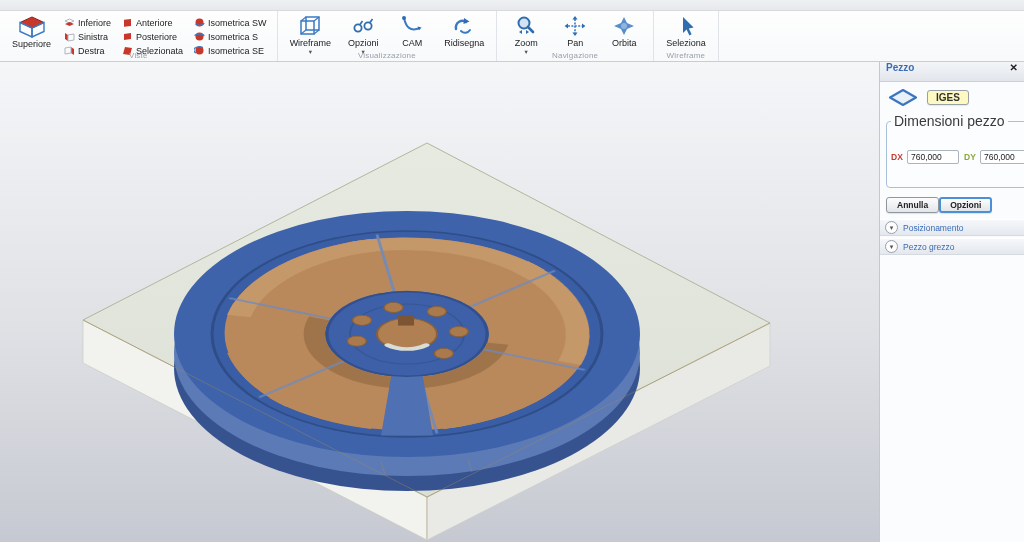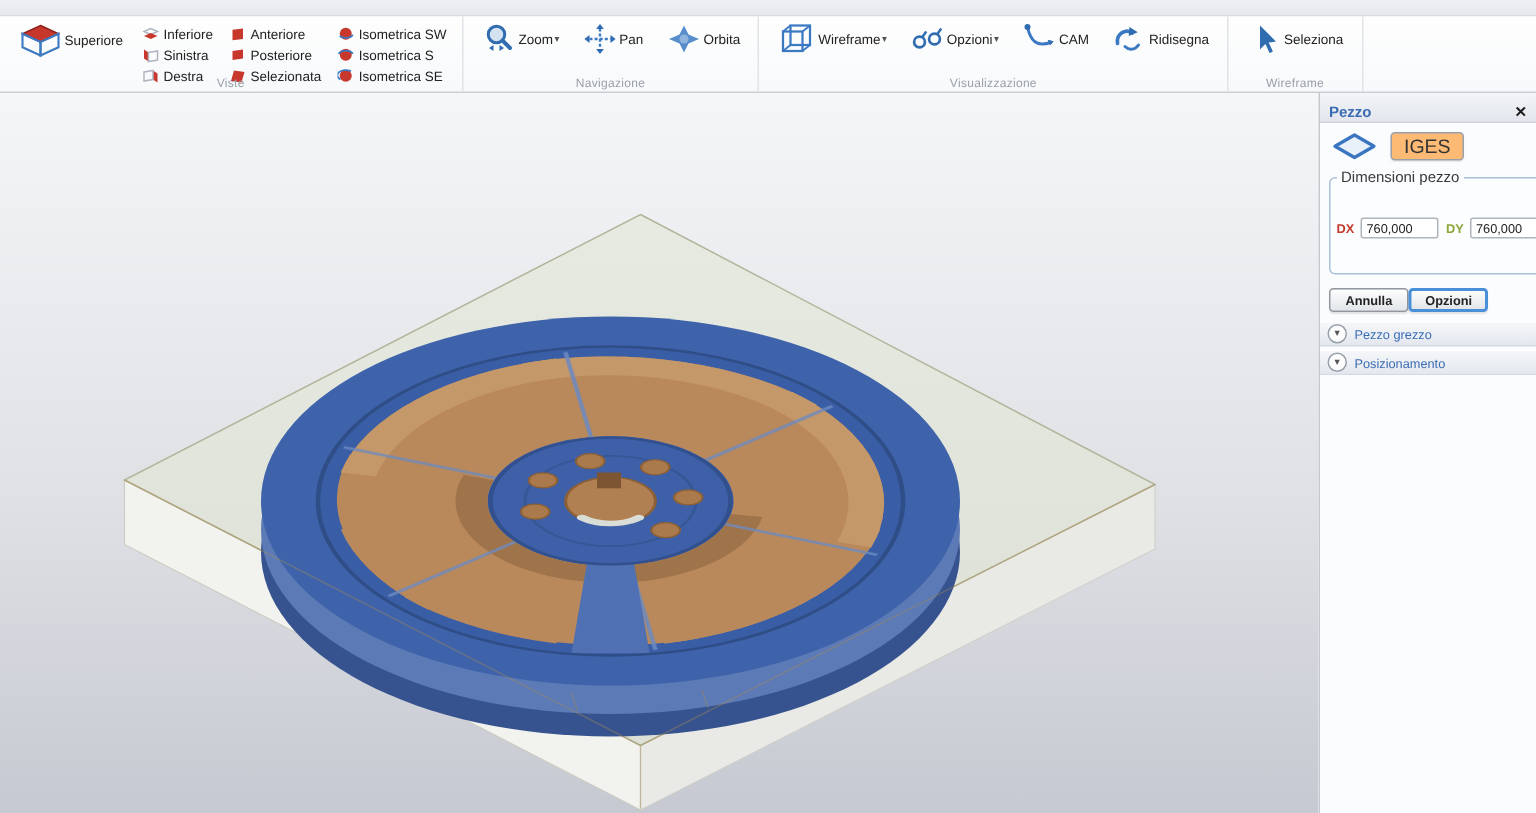--- a/index.html
+++ b/index.html
@@ -7,42 +7,42 @@
        font-family:"Liberation Sans",sans-serif;background:#fff;-webkit-font-smoothing:antialiased}
 
   
   .titlebar{height:10px;background:linear-gradient(#eff0f3,#e6e8eb);border-bottom:1px solid #d8dadd}
   .ribbon{height:50px;background:linear-gradient(#fefefe,#f7f9fb);border-bottom:1px solid #c9ced5;
           display:flex;align-items:stretch}
   .rgroup{position:relative;border-right:1px solid #e0e3e8;padding:2px 8px 11px 8px;display:flex;gap:7px;align-items:flex-start}
   .rgroup-label{position:absolute;bottom:1px;left:0;right:0;text-align:center;font-size:8px;color:#999fa8;letter-spacing:.2px}
   .vcol{display:flex;flex-direction:column;gap:1px;padding-top:3px}
   .smallbtn{display:flex;align-items:center;gap:3px;font-size:9px;color:#222;height:13px;padding:0 2px;border-radius:2px;cursor:default;white-space:nowrap}
-  .bigbtn{display:flex;flex-direction:row;align-items:center;gap:1px;font-size:9px;color:#222;
+  .bigbtn{display:flex;flex-direction:column;align-items:center;gap:1px;font-size:9px;color:#222;
           padding:2px 4px 0;border-radius:3px;cursor:default;min-width:34px}
   .dd{font-size:6.5px;line-height:5px;color:#555}
   .ic{display:block}
 
   
   .viewport{position:absolute;left:0;top:62px;width:879px;height:480px}
   .viewport svg{display:block}
 
   
   .panel{position:absolute;left:879px;top:62px;width:145px;height:480px;background:#fbfcfe;
          border-left:1px solid #c4c8ce;box-sizing:border-box}
   .p-header{height:19px;background:linear-gradient(#f3f5f8,#e2e6ec);border-bottom:1px solid #ccd1d8;
-            display:flex;align-items:flex-end;padding:0 6px}
+            display:flex;align-items:flex-start;padding:0 6px}
   .p-title{font-size:10px;font-weight:bold;color:#3a6cb4;flex:1}
   .p-close{font-size:10px;font-weight:bold;color:#1b1b1b}
   .p-iconrow{display:flex;align-items:center;gap:9px;padding:6px 8px 3px}
-  .chip{border:1px solid #9aa0a8;border-radius:3px;background:#fdba74;font-size:13px;font-weight:normal;
+  .chip{border:1px solid #9aa0a8;border-radius:3px;background:#fef9c3;font-size:10px;font-weight:bold;
         color:#333;padding:1px 8px;box-shadow:0 1px 1px rgba(0,0,0,.08)}
   fieldset.dims{margin:3px 6px 4px;border:1px solid #a9c0dc;border-radius:4px;padding:1px 4px 5px;
                 display:flex;gap:5px;background:#fcfdff}
-  fieldset.dims legend{font-size:10px;color:#3a3a3a;padding:0 3px}
+  fieldset.dims legend{font-size:14px;color:#3a3a3a;padding:0 3px}
   .dimfields{display:flex;flex-direction:row;gap:5px;padding-top:2px}
   .dimrow{display:flex;align-items:center;gap:3px}
   .dimlabel{font-size:8.5px;font-weight:bold;width:13px}
   .dimlabel.dx{color:#c43b2e}.dimlabel.dy{color:#8aa83a}.dimlabel.dz{color:#2d55b8}
   .diminput{width:44px;height:12px;font-size:8.5px;border:1px solid #aeb4bb;border-radius:2px;
             padding:0 3px;font-family:"Liberation Sans",sans-serif;color:#222}
   .btnrow{display:flex;justify-content:flex-start;padding:5px 6px 4px}
   .btn{font-size:8.5px;font-weight:bold;color:#222;padding:2px 10px;border-radius:3px;
        background:linear-gradient(#fdfdfd,#e2e5e9);border:1px solid #8f969e;box-shadow:0 1px 1px rgba(0,0,0,.1)}
   .btn.primary{border:2px solid #4a90d9;padding:1px 9px}
@@ -133,48 +133,20 @@
           <path d="M2,8 A4.5,2.8 0 0 1 9,2.5" fill="none" stroke="#3b79c2" stroke-width="1.2"></path>
           </svg>
         <span>Isometrica SE</span>
       </div>
     </div>
     <div class="rgroup-label">Viste</div>
   </div>
 
   <div class="rgroup">
     <div class="bigbtn">
-      <svg class="ic" width="24" height="22" viewBox="0 0 24 22">
-        <circle cx="10" cy="8" r="5.5" fill="#d4e2f2" stroke="#2f6cb0" stroke-width="2"></circle>
-        <line x1="14" y1="12" x2="19" y2="17" stroke="#2f6cb0" stroke-width="2.6" stroke-linecap="round"></line>
-        <path d="M8,18 l-3,2 l3,2 z M12,18 l3,2 l-3,2 z" fill="#2f6cb0" transform="translate(0,-3)"></path>
-      </svg>
-      <span>Zoom</span>
-      <span class="dd">▾</span>
-    </div>
-    <div class="bigbtn">
-      <svg class="ic" width="24" height="22" viewBox="0 0 24 22">
-        <line x1="12" y1="4" x2="12" y2="18" stroke="#3b79c2" stroke-width="1.6" stroke-dasharray="2 1.4"></line>
-        <line x1="5" y1="11" x2="19" y2="11" stroke="#3b79c2" stroke-width="1.6" stroke-dasharray="2 1.4"></line>
-        <path d="M12,1 l-2.6,3.4 h5.2 z M12,21 l-2.6,-3.4 h5.2 z M1.6,11 l3.4,-2.6 v5.2 z M22.4,11 l-3.4,-2.6 v5.2 z" fill="#2f6cb0"></path>
-      </svg>
-      <span>Pan</span>
-    </div>
-    <div class="bigbtn">
-      <svg class="ic" width="24" height="22" viewBox="0 0 24 22">
-        <path d="M12,2 L15,8 L22,11 L15,14 L12,20 L9,14 L2,11 L9,8 Z" fill="#3b79c2" opacity=".85"></path>
-        <circle cx="12" cy="11" r="3" fill="#8fb3dd"></circle>
-      </svg>
-      <span>Orbita</span>
-    </div>
-    <div class="rgroup-label">Navigazione</div>
-  </div>
-
-  <div class="rgroup">
-    <div class="bigbtn">
       <svg class="ic" width="26" height="22" viewBox="0 0 26 22">
         <rect x="4" y="6" width="13" height="13" fill="none" stroke="#3b79c2" stroke-width="1.5"></rect>
         <rect x="9" y="2" width="13" height="13" fill="none" stroke="#3b79c2" stroke-width="1.5"></rect>
         <line x1="4" y1="6" x2="9" y2="2" stroke="#3b79c2" stroke-width="1.2"></line>
         <line x1="17" y1="6" x2="22" y2="2" stroke="#3b79c2" stroke-width="1.2"></line>
         <line x1="4" y1="19" x2="9" y2="15" stroke="#3b79c2" stroke-width="1.2"></line>
         <line x1="17" y1="19" x2="22" y2="15" stroke="#3b79c2" stroke-width="1.2"></line>
       </svg>
       <span>Wireframe</span>
       <span class="dd">▾</span>
@@ -199,20 +171,48 @@
     </div>
     <div class="bigbtn">
       <svg class="ic" width="24" height="22" viewBox="0 0 24 22">
         <path d="M4,14 C3,7 10,4 14,7" fill="none" stroke="#3b79c2" stroke-width="2.4" stroke-linecap="round"></path>
         <path d="M12,3 l5.5,3.5 l-6,2.5 z" fill="#2f6cb0"></path>
         <path d="M9,16 c3,3 7,2 9,-1" fill="none" stroke="#3b79c2" stroke-width="2" stroke-linecap="round"></path>
       </svg>
       <span>Ridisegna</span>
     </div>
     <div class="rgroup-label">Visualizzazione</div>
+  </div>
+
+  <div class="rgroup">
+    <div class="bigbtn">
+      <svg class="ic" width="24" height="22" viewBox="0 0 24 22">
+        <circle cx="10" cy="8" r="5.5" fill="#d4e2f2" stroke="#2f6cb0" stroke-width="2"></circle>
+        <line x1="14" y1="12" x2="19" y2="17" stroke="#2f6cb0" stroke-width="2.6" stroke-linecap="round"></line>
+        <path d="M8,18 l-3,2 l3,2 z M12,18 l3,2 l-3,2 z" fill="#2f6cb0" transform="translate(0,-3)"></path>
+      </svg>
+      <span>Zoom</span>
+      <span class="dd">▾</span>
+    </div>
+    <div class="bigbtn">
+      <svg class="ic" width="24" height="22" viewBox="0 0 24 22">
+        <line x1="12" y1="4" x2="12" y2="18" stroke="#3b79c2" stroke-width="1.6" stroke-dasharray="2 1.4"></line>
+        <line x1="5" y1="11" x2="19" y2="11" stroke="#3b79c2" stroke-width="1.6" stroke-dasharray="2 1.4"></line>
+        <path d="M12,1 l-2.6,3.4 h5.2 z M12,21 l-2.6,-3.4 h5.2 z M1.6,11 l3.4,-2.6 v5.2 z M22.4,11 l-3.4,-2.6 v5.2 z" fill="#2f6cb0"></path>
+      </svg>
+      <span>Pan</span>
+    </div>
+    <div class="bigbtn">
+      <svg class="ic" width="24" height="22" viewBox="0 0 24 22">
+        <path d="M12,2 L15,8 L22,11 L15,14 L12,20 L9,14 L2,11 L9,8 Z" fill="#3b79c2" opacity=".85"></path>
+        <circle cx="12" cy="11" r="3" fill="#8fb3dd"></circle>
+      </svg>
+      <span>Orbita</span>
+    </div>
+    <div class="rgroup-label">Navigazione</div>
   </div>
 
   <div class="rgroup">
     <div class="bigbtn">
       <svg class="ic" width="24" height="22" viewBox="0 0 24 22">
         <path d="M9,2 L9,18 L12.6,14.4 L15.4,20.4 L17.6,19.3 L14.8,13.4 L19.6,12.6 Z" fill="#2f6cb0"></path>
       </svg>
       <span>Seleziona</span>
     </div>
     <div class="rgroup-label">Wireframe</div>
@@ -362,19 +362,19 @@
     </svg>
   </fieldset>
 
   <div class="btnrow">
     <button class="btn">Annulla</button>
     <button class="btn primary">Opzioni</button>
   </div>
 
   <div class="sectionbar">
     <span class="chev">▾</span>
-    <span class="sectionlabel">Pezzo grezzo</span>
+    <span class="sectionlabel">Posizionamento</span>
   </div>
   <div class="sectionbar">
     <span class="chev">▾</span>
-    <span class="sectionlabel">Posizionamento</span>
+    <span class="sectionlabel">Pezzo grezzo</span>
   </div>
 </div>
 
 </body></html>

